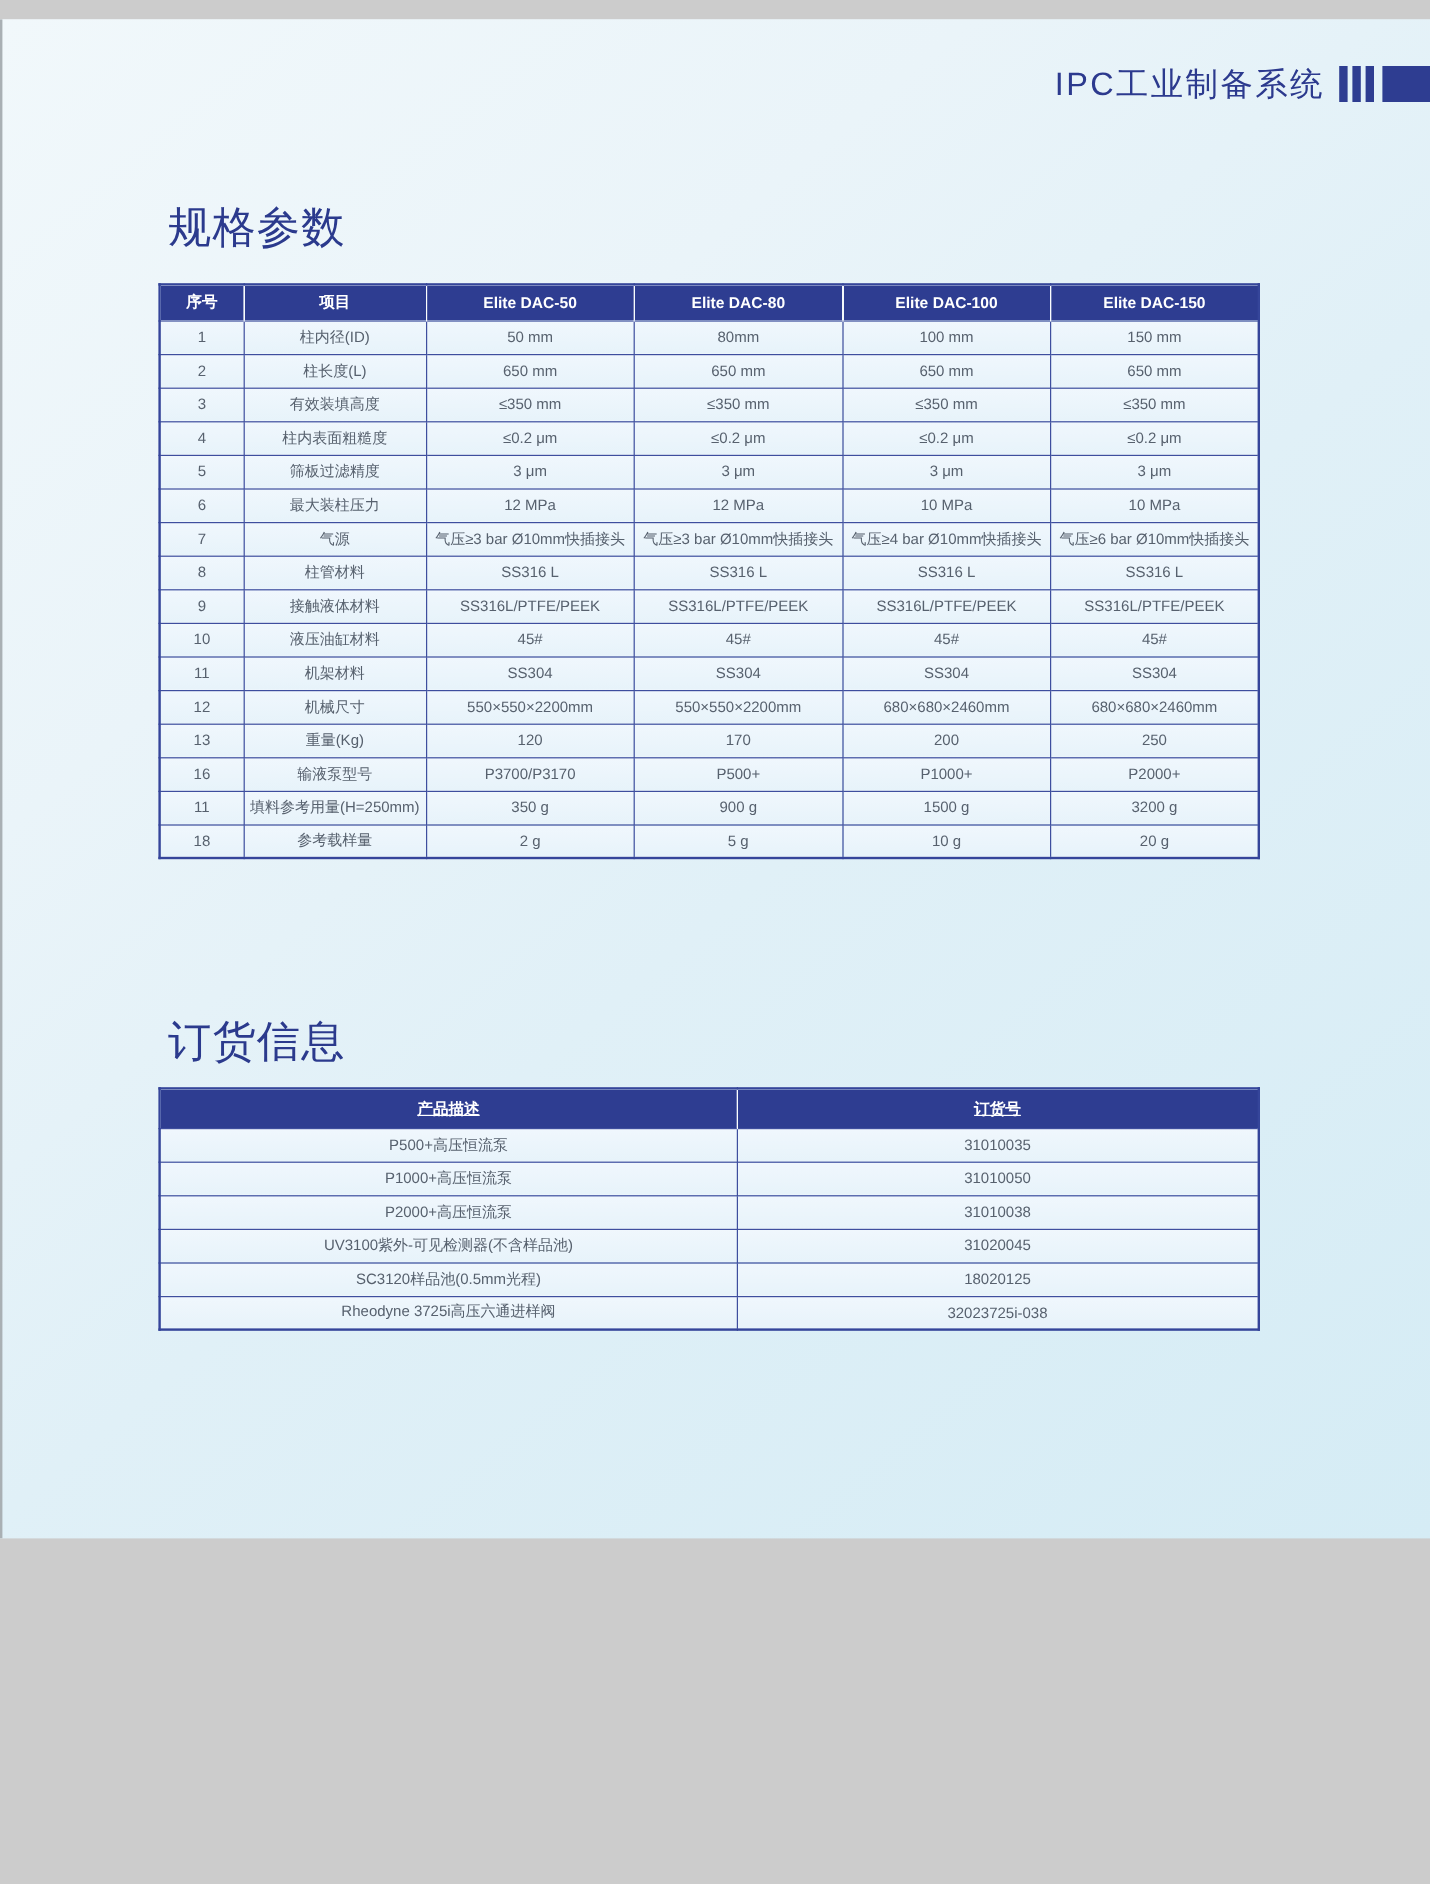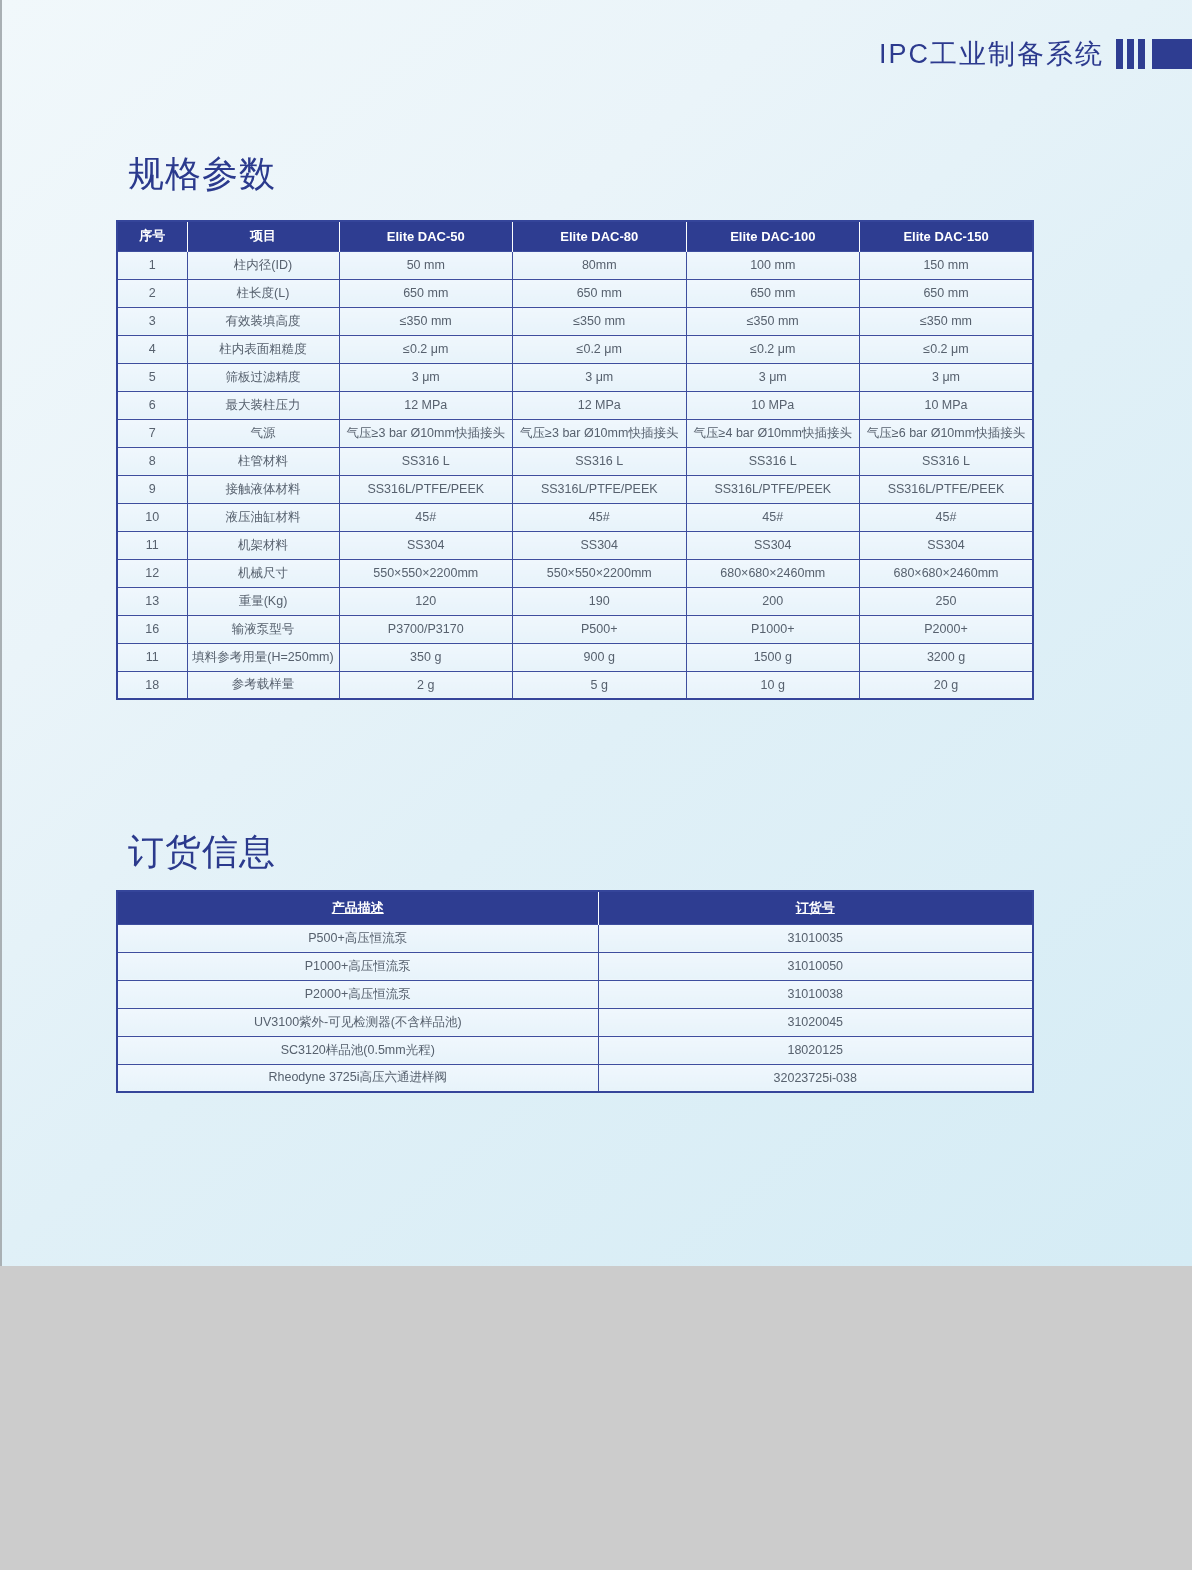--- a/index.html
+++ b/index.html
@@ -1,21 +1,21 @@
 <!DOCTYPE html>
 <html><head>
 <meta charset="utf-8">
 <style>
   * { margin: 0; padding: 0; box-sizing: border-box; }
   html, body { background: #ccc; }
   body { font-family: "Liberation Sans", "DejaVu Sans", sans-serif; }
   .page {
     position: relative;
     width: 1192px; height: 1266px;
-    margin: 0 auto;
+    margin: 16px auto;
     overflow: hidden;
     background: linear-gradient(140deg, #f1f8fb 0%, #eaf4f9 30%, #e0f0f7 55%, #d5ecf5 100%);
   }
   .left-edge {
     position: absolute; left: 0; top: 0;
     width: 2px; height: 100%;
     background: #a9b0b4;
   }
   
   .top-header {
@@ -25,29 +25,29 @@
   .top-header-title {
     font-size: 27px; font-weight: 500;
     color: #2c3a8e; letter-spacing: 2px;
     margin-right: 12px;
   }
   .bar-group { display: flex; align-items: center; height: 30px; }
   .bar { width: 7px; height: 30px; background: #2e3d91; margin-right: 4px; }
   .bar-rect { width: 40px; height: 30px; background: #2e3d91; margin-left: 3px; }
   
   .section-title {
-    position: absolute; left: 128px;
+    position: absolute; left: 140px;
     font-size: 36px; font-weight: 500;
     color: #2b3a8d; letter-spacing: 1px;
   }
   #spec-title { top: 150px; }
   #order-title { top: 828px; }
   
   table {
-    position: absolute; left: 116px;
+    position: absolute; left: 132px;
     width: 916px;
     border-collapse: collapse;
     table-layout: fixed;
     border: 2px solid #35459a;
   }
   #spec-table { top: 220px; }
   #order-table { top: 890px; }
   th {
     background: #2e3d91; color: #ffffff;
     font-size: 13px; font-weight: 700;
@@ -215,21 +215,21 @@
           <td>机械尺寸</td>
           <td>550×550×2200mm</td>
           <td>550×550×2200mm</td>
           <td>680×680×2460mm</td>
           <td>680×680×2460mm</td>
         </tr>
         <tr>
           <td>13</td>
           <td>重量(Kg)</td>
           <td>120</td>
-          <td>190</td>
+          <td>170</td>
           <td>200</td>
           <td>250</td>
         </tr>
         <tr>
           <td>16</td>
           <td>输液泵型号</td>
           <td>P3700/P3170</td>
           <td>P500+</td>
           <td>P1000+</td>
           <td>P2000+</td>

